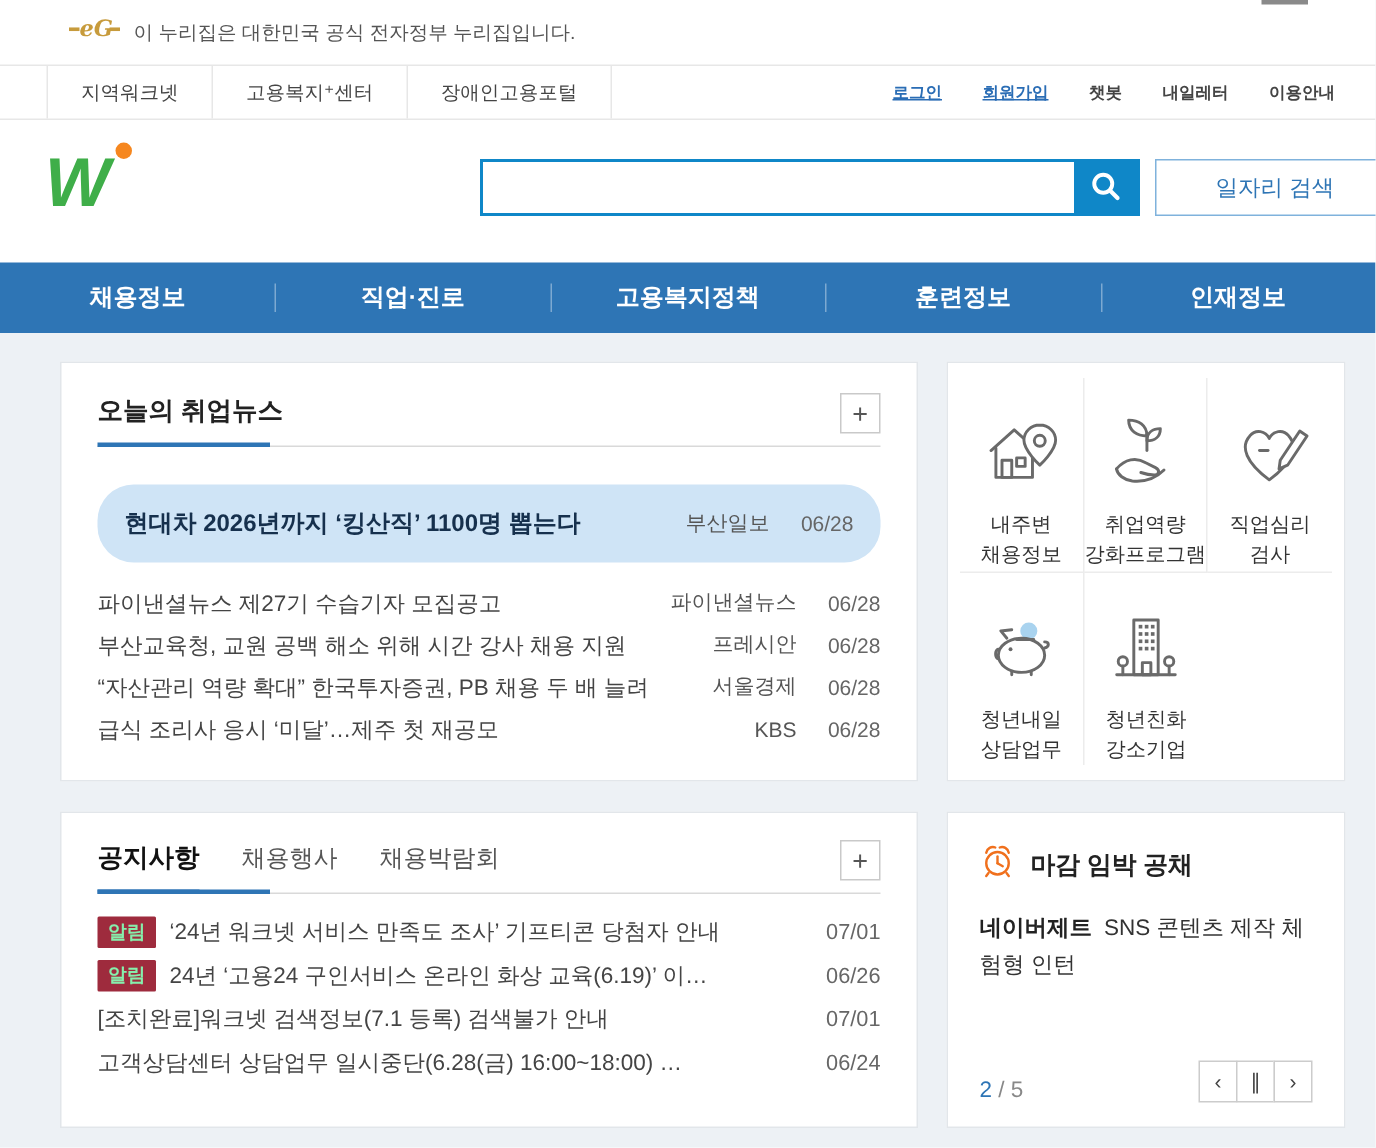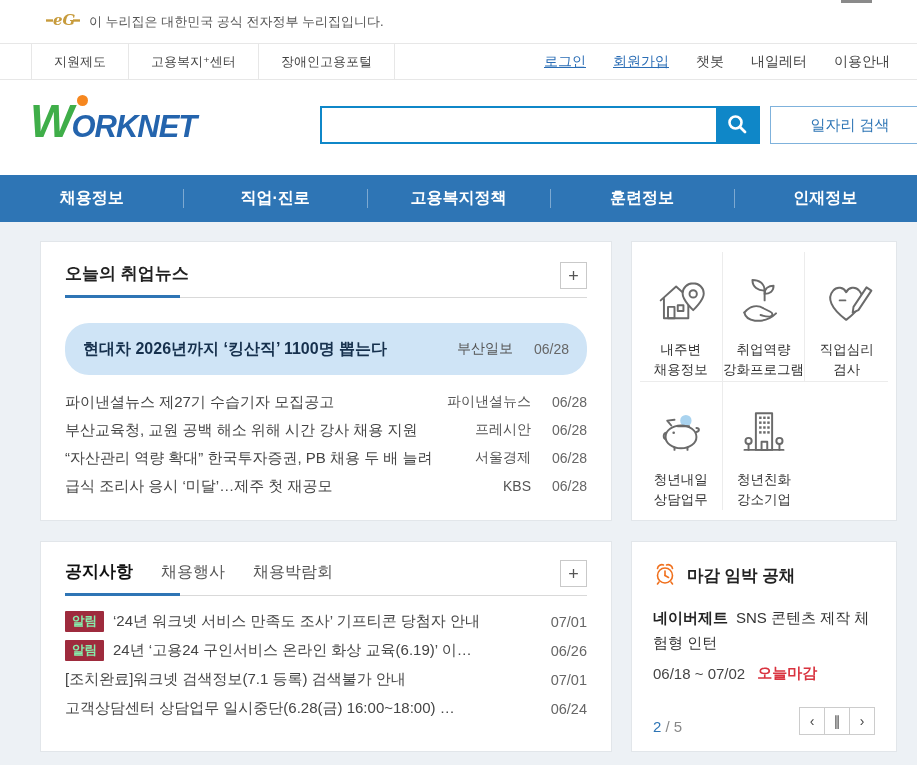--- a/index.html
+++ b/index.html
@@ -15,21 +15,21 @@
   .top-artifact { position:absolute; left:841px; top:0; width:31px; height:3px; background:#8a8a8a; }
   
   .utilbar { position:absolute; left:0; top:43px; width:917px; height:37px; background:#fff;
              border-top:1px solid #e7e7e7; border-bottom:1px solid #e7e7e7;
              display:flex; align-items:stretch; justify-content:space-between; }
   .family { display:flex; margin-left:31px; }
   .family a { display:flex; align-items:center; padding:0 22px; font-size:13px; color:#444;
               text-decoration:none; border-left:1px solid #e7e7e7; }
   .family a:last-child { border-right:1px solid #e7e7e7; }
   .util-links { display:flex; align-items:center; gap:27px; margin-right:27px; }
-  .util-links a { font-size:14px; text-decoration:none; color:#444; }
+  .util-links a { font-size:11px; text-decoration:none; color:#444;font-weight:bold; }
   .util-links a.blue { color:#2a6db5; text-decoration:underline; }
   
   .header { position:absolute; left:0; top:80px; width:917px; height:95px; background:#fff; }
   .logo { position:absolute; left:30px; top:100px-80px; }
   .logo { left:30px; top:18px; display:flex; align-items:baseline; font-style:italic; font-weight:bold; position:absolute; }
   .logo-w { color:#3fae49; font-size:46px; line-height:1; letter-spacing:-2px; }
   .logo-rest { color:#2464ad; font-size:31px; letter-spacing:-1px; }
   .logo-dot { position:absolute; left:47px; top:-3px; width:11px; height:11px; border-radius:50%; background:#f6871f; }
   .searchbox { position:absolute; left:320px; top:26px; width:440px; height:38px;
                border:2px solid #0f87c8; background:#fff; display:flex; }
@@ -113,37 +113,36 @@
         <line x1="27" y1="9.5" x2="34" y2="9.5" stroke="#c79b3c" stroke-width="2.4"></line>
       </svg>
     </span>
     <span class="gov-text">이 누리집은 대한민국 공식 전자정부 누리집입니다.</span>
   </div>
   <div class="top-artifact"></div>
 </div>
 
 <div class="utilbar">
   <div class="family">
-    <a href="#">지원제도</a>
+    <a href="#">지역워크넷</a>
     <a href="#">고용복지⁺센터</a>
     <a href="#">장애인고용포털</a>
   </div>
   <div class="util-links">
     <a href="#" class="blue">로그인</a>
     <a href="#" class="blue">회원가입</a>
     <a href="#">챗봇</a>
     <a href="#">내일레터</a>
     <a href="#">이용안내</a>
   </div>
 </div>
 
 <div class="header">
   <div class="logo">
     <span class="logo-w">W</span>
-    <span class="logo-rest">ORKNET</span>
     <span class="logo-dot"></span>
   </div>
   <div class="searchbox">
     <input class="search-input" type="text" style="">
     <button class="search-btn">
       <span>
         <svg width="22" height="22" viewBox="0 0 22 22">
           <circle cx="9.5" cy="9.5" r="6" fill="none" stroke="#fff" stroke-width="2.6"></circle>
           <line x1="14" y1="14" x2="19" y2="19" stroke="#fff" stroke-width="2.8" stroke-linecap="round"></line>
         </svg>
@@ -358,24 +357,20 @@
           <path d="M9 13 C10 7 16 4 21 6"></path>
           <path d="M39 13 C38 7 32 4 27 6"></path>
           <path d="M12 40 l-3 4 M36 40 l3 4"></path>
         </svg>
       </span>
       <span class="closing-title">마감 임박 공채</span>
     </div>
     <div class="closing-body">
       <span class="closing-company">네이버제트</span><span>SNS 콘텐츠 제작 체험형 인턴</span>
     </div>
-    <div class="closing-period-row">
-      <span>06/18 ~ 07/02</span>
-      <span class="closing-status">오늘마감</span>
-    </div>
     <div class="closing-foot">
       <span class="page-ind"><span class="page-cur">2</span><span> / 5</span></span>
       <span class="pager">
         <button>‹</button>
         <button>∥</button>
         <button>›</button>
       </span>
     </div>
   </section>
 

